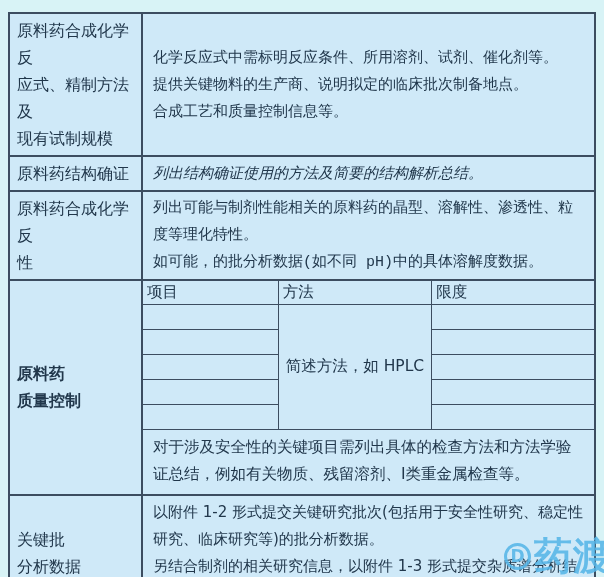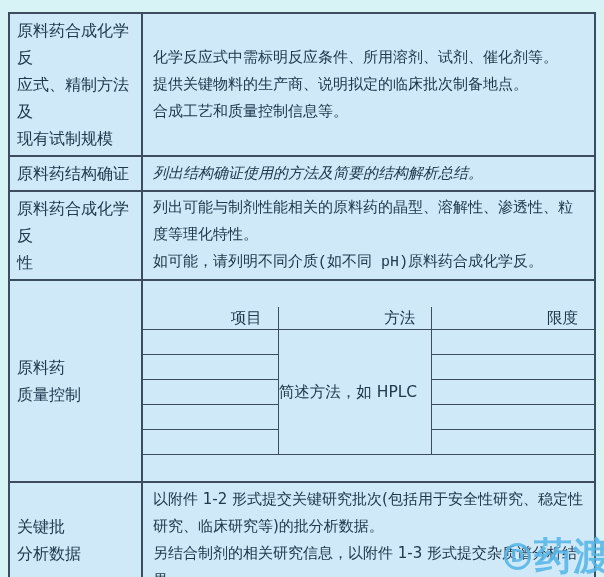--- a/index.html
+++ b/index.html
@@ -48,24 +48,24 @@
     table-layout: fixed;
   }
   table.inner th, table.inner td {
     border: 1.5px solid #3c4d60;
     font-weight: normal;
     font-size: 15.5px;
   }
   table.inner tr:first-child > * { border-top: none; }
   table.inner tr > *:first-child { border-left: none; }
   table.inner tr > *:last-child { border-right: none; }
-  table.inner th { height: 23px; text-align: right; padding: 0 16px; }
+  table.inner th { height: 23px; text-align: left; padding: 0 4px; }
   table.inner td.blank { height: 25px; }
   table.inner td.method-note {
-    text-align: left;
+    text-align: center;
     vertical-align: middle;
   }
   .note-block {
     font-size: 15.5px;
     line-height: 27px;
     padding: 4px 10px 6px 10px;
     min-height: 56px;
   }
 
   .watermark {
@@ -118,26 +118,26 @@
         <td class="detail" style="height:32px;font-style:italic;">
           <div class="detail-line">列出结构确证使用的方法及简要的结构解析总结。</div>
         </td>
       </tr>
 
       <tr>
         <td class="term align-left" style="height:78px;">原料药合成化学反
 性</td>
         <td class="detail" style="height:78px;font-family:Liberation Mono, monospace;">
           <div class="detail-line">列出可能与制剂性能相关的原料药的晶型、溶解性、渗透性、粒度等理化特性。</div>
-          <div class="detail-line">如可能，请列明不同介质(如不同 pH)原料药合成化学反。</div>
+          <div class="detail-line">如可能，的批分析数据(如不同 pH)中的具体溶解度数据。</div>
         </td>
       </tr>
 
       <tr>
-        <td class="term" style="height:202px;">原料药
+        <td class="term" style="height:202px;font-weight:bold;">原料药
 质量控制</td>
         <td class="complex-cell" style="height:202px;">
 
           <table class="inner">
             <colgroup>
               <col style="width:30%">
                 <col style="width:34%">
                 <col style="width:36%">
             </colgroup>
             <tbody>
@@ -163,20 +163,21 @@
                 <td class="blank"></td>
                 <td class="blank"></td>
               </tr>
               <tr>
                 <td class="blank"></td>
                 <td class="blank"></td>
               </tr>
             </tbody>
           </table>
 
+          <div class="note-block">对于涉及安全性的关键项目需列出具体的检查方法和方法学验证总结，例如有关物质、残留溶剂、Ⅰ类重金属检查等。</div>
         </td>
       </tr>
 
       <tr>
         <td class="term" style="height:78px;">关键批
 分析数据</td>
         <td class="detail" style="height:78px;">
           <div class="detail-line">以附件 1-2 形式提交关键研究批次(包括用于安全性研究、稳定性研究、临床研究等)的批分析数据。</div>
           <div class="detail-line">另结合制剂的相关研究信息，以附件 1-3 形式提交杂质谱分析结果。</div>
         </td>

